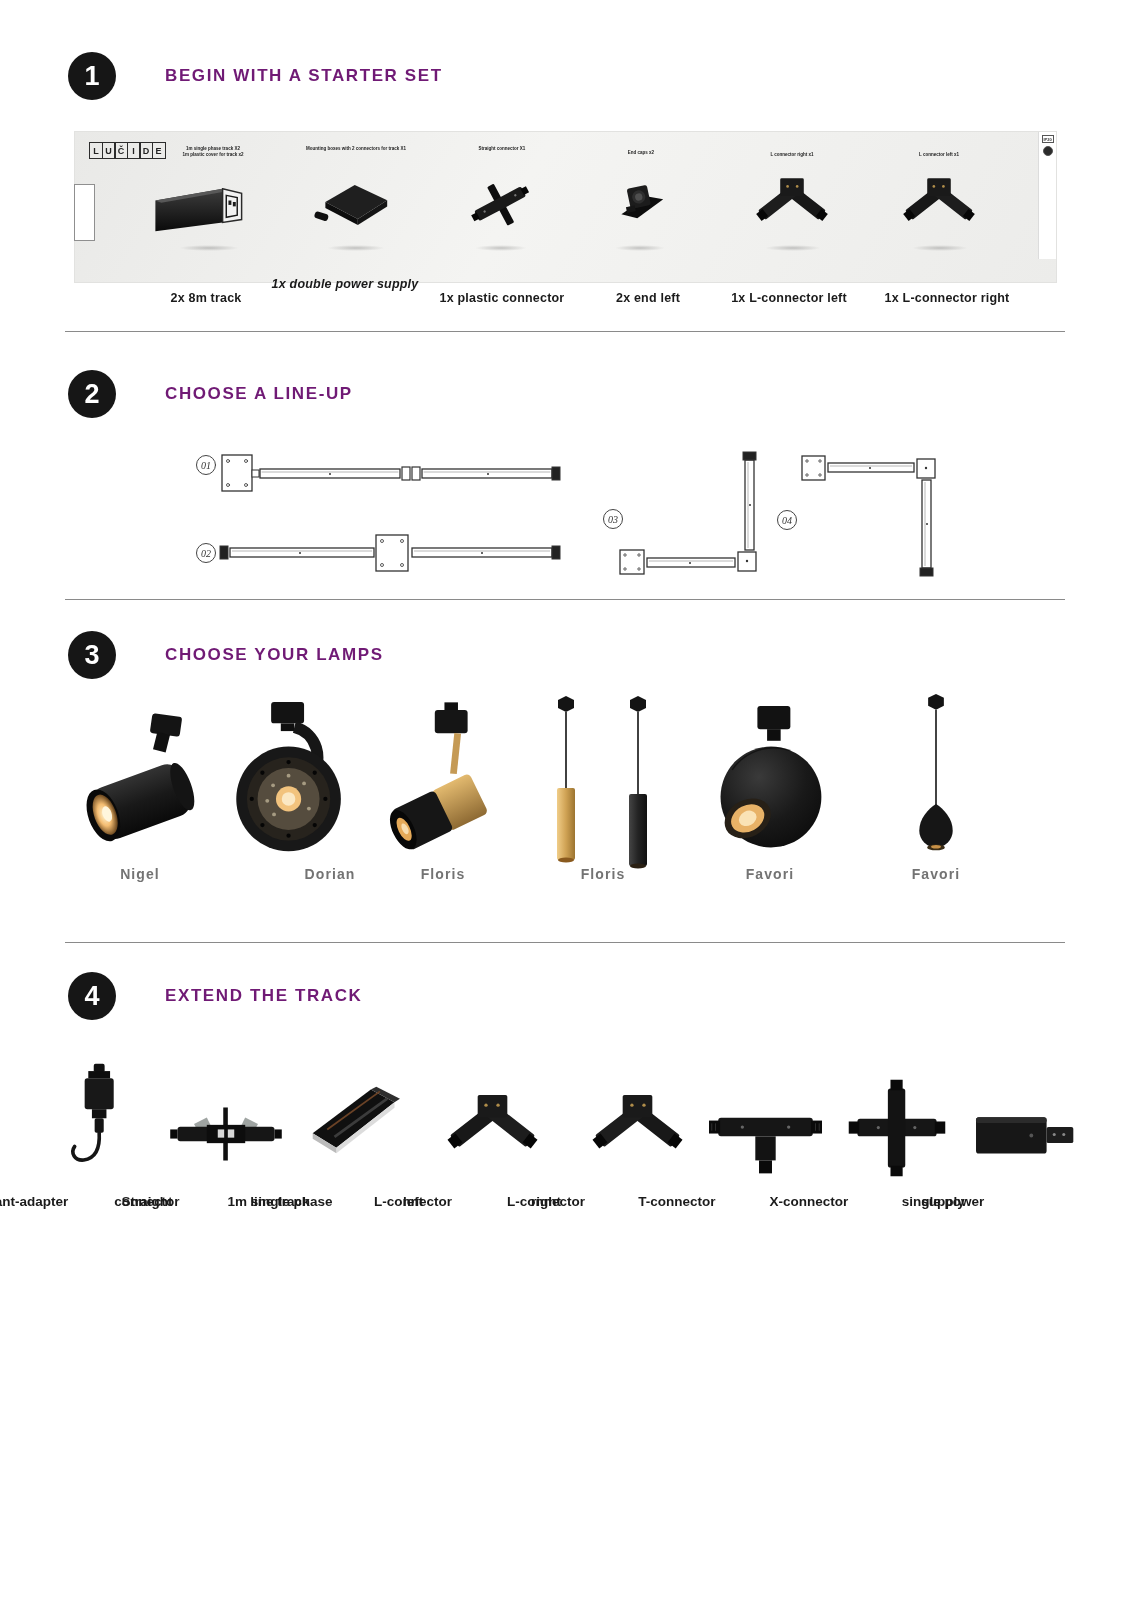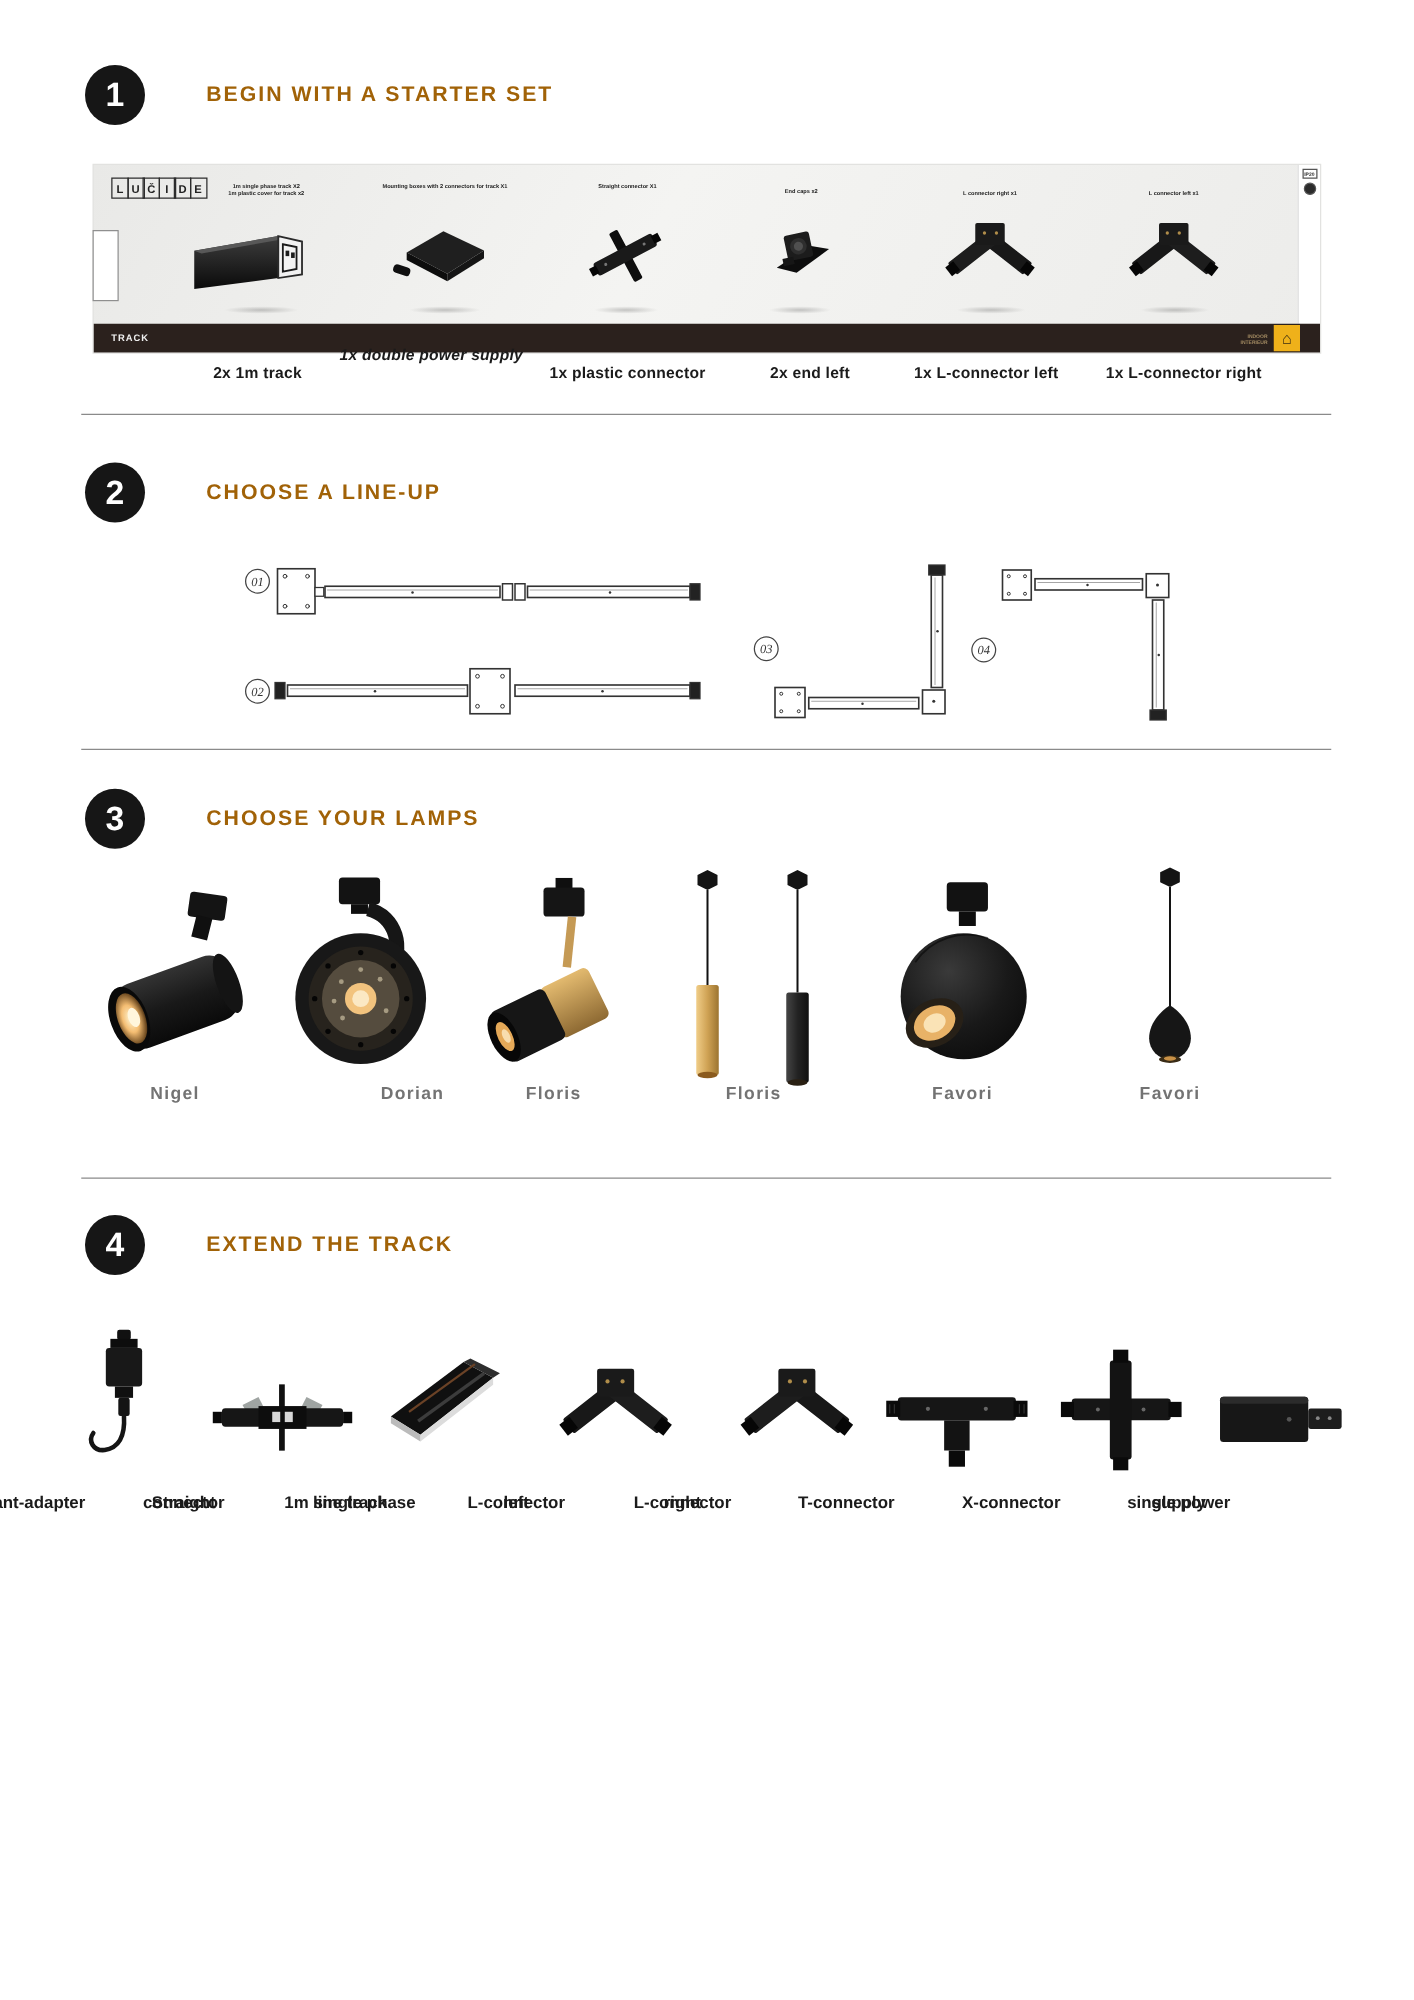--- a/index.html
+++ b/index.html
@@ -5,21 +5,21 @@
   * { margin:0; padding:0; box-sizing:border-box; }
   body { background:#fff; font-family:"Liberation Sans", sans-serif; }
   .page { position:relative; width:1131px; height:1600px; background:#ffffff; overflow:hidden; }
 
   
   .step-header { position:absolute; left:68px; display:flex; align-items:center; }
   .step-circle { width:48px; height:48px; border-radius:50%; background:#161616; color:#fff;
                  display:flex; align-items:center; justify-content:center;
                  font-size:27px; font-weight:bold; }
   .step-title { margin-left:49px; font-size:17px; font-weight:bold; letter-spacing:1.6px;
-                color:#a16207; white-space:nowrap; }
+                color:#701a75; white-space:nowrap; }
 
   .divider { position:absolute; left:65px; width:1000px; border-top:1.5px solid #8a8a8a; }
 
   
   .starter-box { position:absolute; left:75px; top:132px; width:981px; height:150px;
                  background:linear-gradient(120deg,#e9e9e7 0%,#f4f4f2 45%,#ececea 100%);
                  box-shadow:0 0 0 1px #e2e2e0; }
   .logo { position:absolute; left:14px; top:10px; display:flex; }
   .logo span { width:14px; height:17px; border:1.5px solid #2c2c2c; margin-right:-1.5px;
                display:flex; align-items:center; justify-content:center;
@@ -182,32 +182,24 @@
     <div class="shadow" style="left:400px; top:113px; width:52px;"></div>
     <div class="shadow" style="left:540px; top:113px; width:50px;"></div>
     <div class="shadow" style="left:690px; top:113px; width:56px;"></div>
     <div class="shadow" style="left:837px; top:113px; width:56px;"></div>
 
     <div class="side-strip">
       <div class="ip-badge">IP20</div>
       <div class="round-icon"></div>
     </div>
 
-    <div class="box-bar">
-      <span class="box-bar-label">TRACK</span>
-      <div class="bar-right-text">
-        <div>INDOOR</div>
-        <div>INTERIEUR</div>
-      </div>
-      <div class="house-chip">⌂</div>
-    </div>
   </div>
 
   <div class="starter-captions">
-    <span style="left:206px; top:291px;">2x 1m track</span>
+    <span style="left:206px; top:291px;">2x 8m track</span>
     <span style="left:345px; top:277px;font-style:italic;">1x double power supply</span>
     <span style="left:502px; top:291px;">1x plastic connector</span>
     <span style="left:648px; top:291px;">2x end left</span>
     <span style="left:789px; top:291px;">1x L-connector left</span>
     <span style="left:947px; top:291px;text-align:center;">1x L-connector right</span>
   </div>
 
   <div class="divider" style="top:331px;"></div>
 
   <div class="step-header" style="top:370px;">

